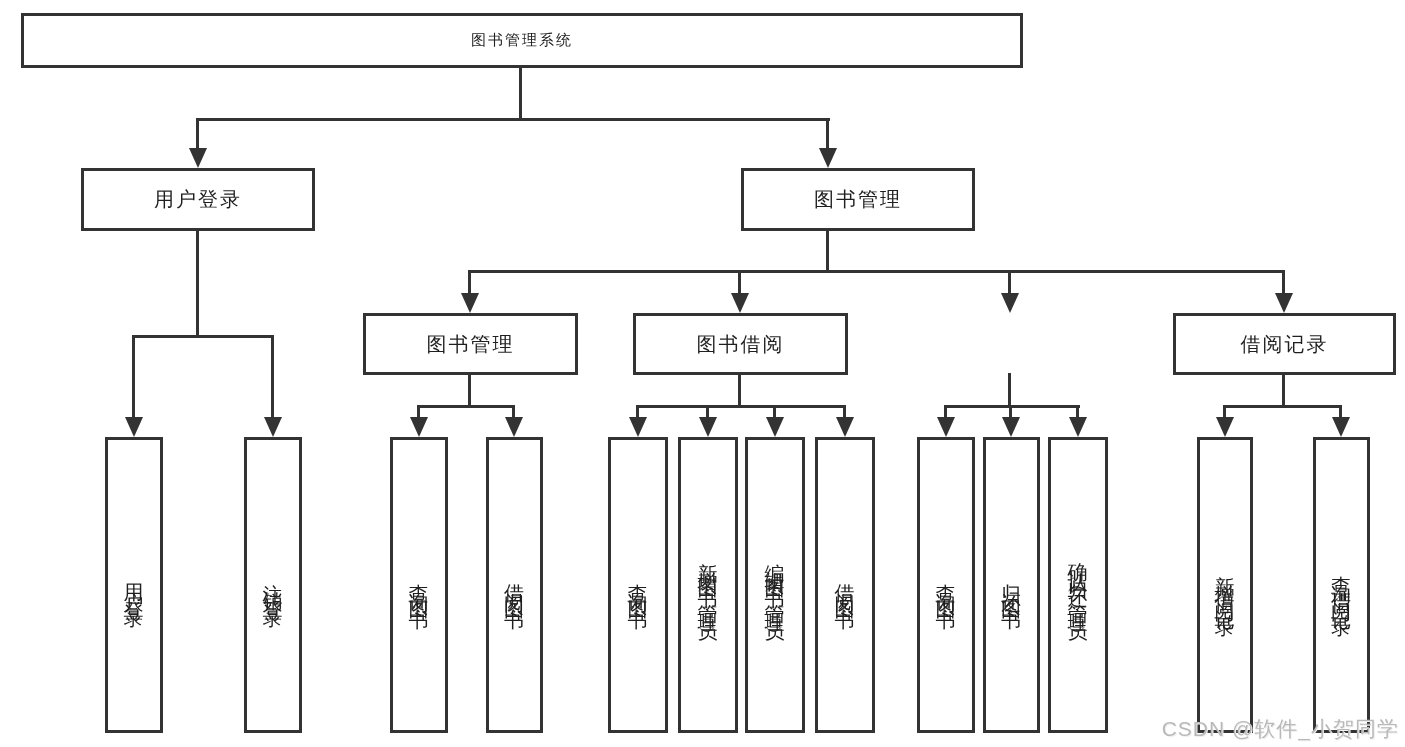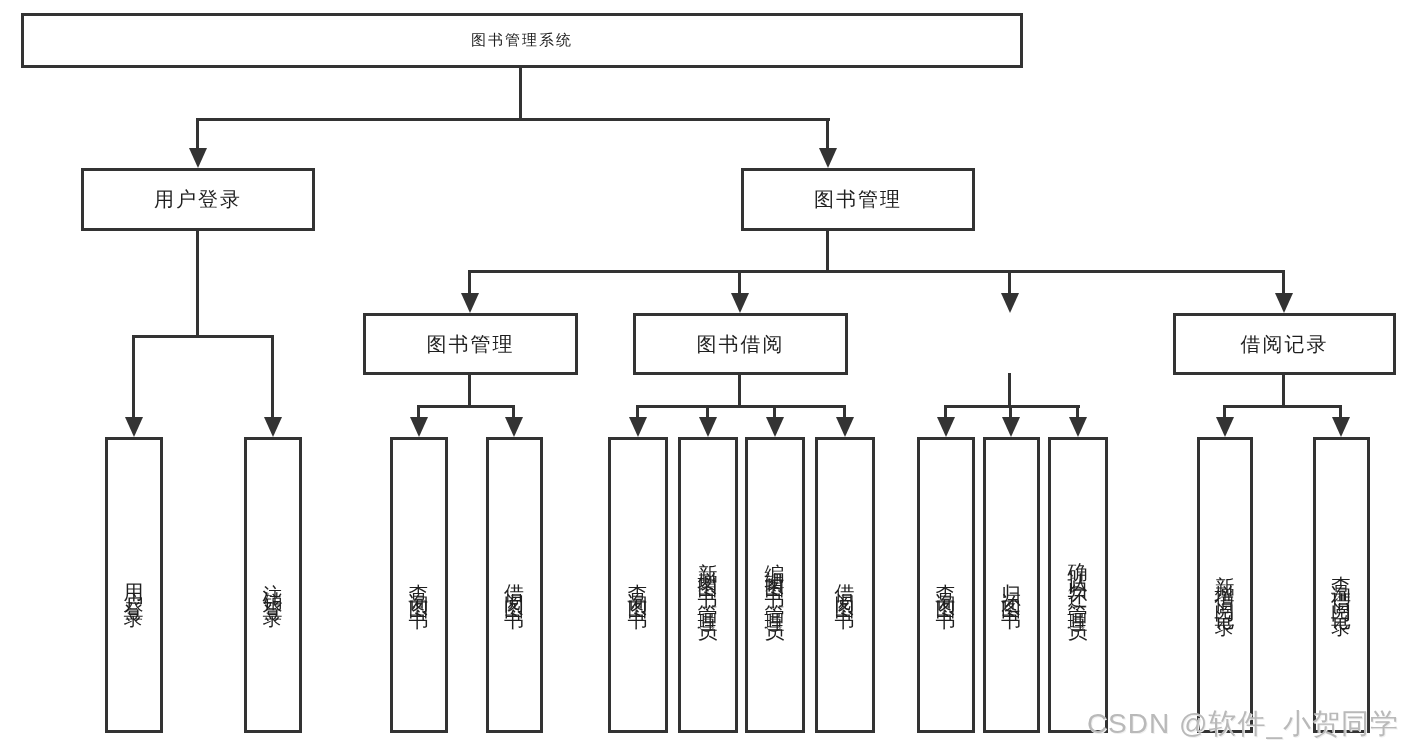--- a/index.html
+++ b/index.html
@@ -38,21 +38,21 @@
     position: absolute;
     width: 0; height: 0;
     border-left: 9px solid transparent;
     border-right: 9px solid transparent;
     border-top: 20px solid var(--color-line, #333333);
   }
   .watermark {
     position: absolute;
     right: 6px;
     bottom: 4px;
-    font-size: 28px;
+    font-size: 21px;
     color: var(--color-watermark, #b9b9b9);
     text-shadow: 1px 1px 0 #efefef;
     letter-spacing: 1px;
     z-index: 5;
   }
 </style>
 </head>
 <body>
 
 <div class="canvas">

